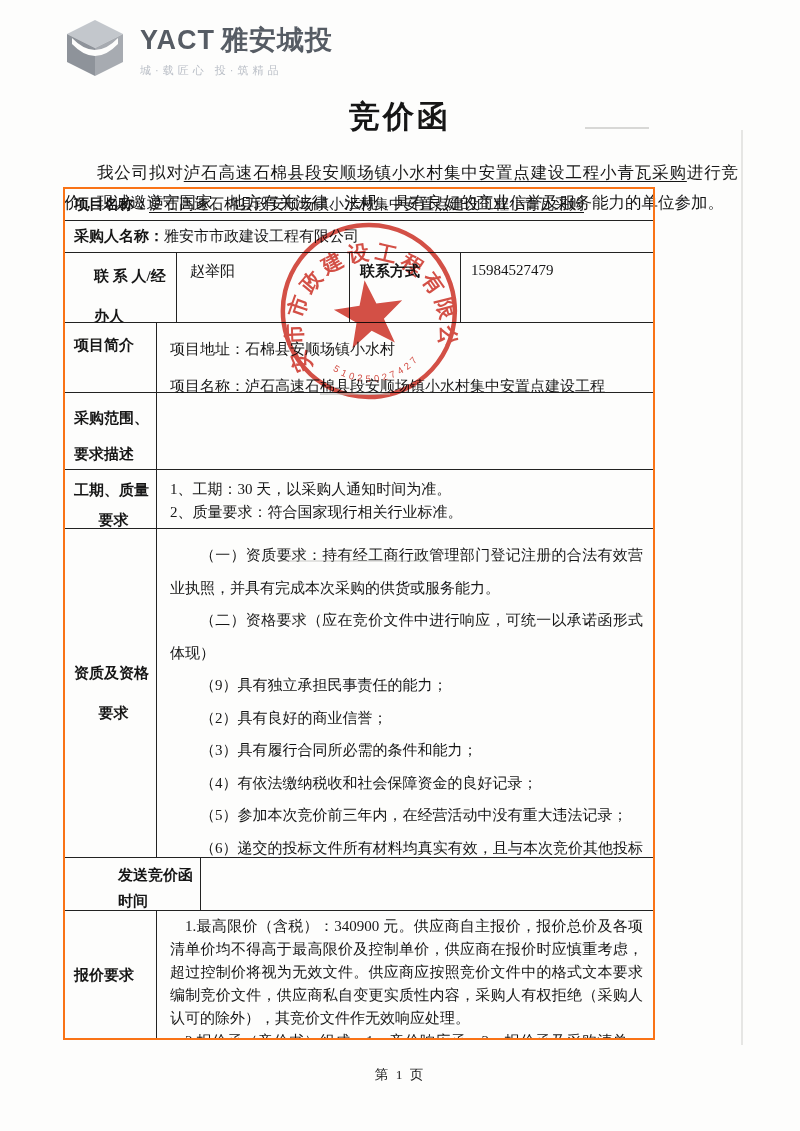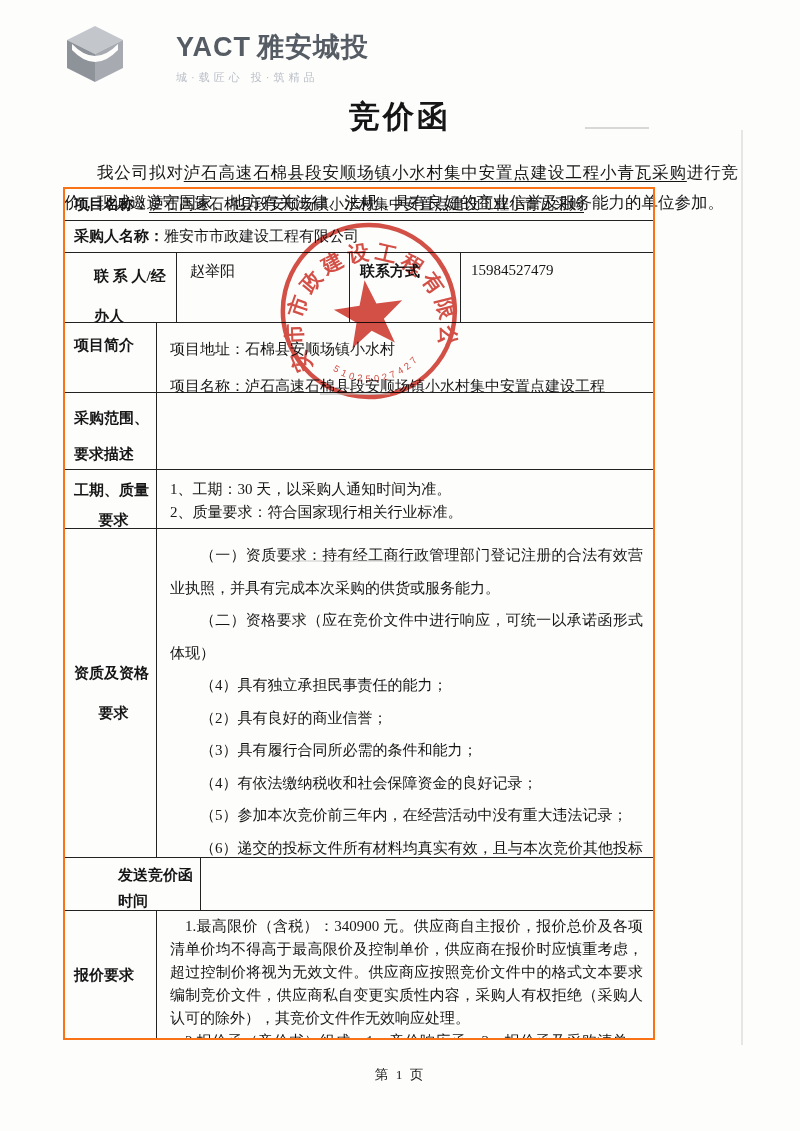--- a/index.html
+++ b/index.html
@@ -3,21 +3,21 @@
 <meta charset="utf-8">
 <style>
   html,body{margin:0;padding:0;background:#888;}
   .page{
     position:relative;width:800px;height:1131px;margin:0 auto;
     background:#fdfdfc;overflow:hidden;
     font-family:"Liberation Serif","DejaVu Serif",serif;
     color:#161616;
   }
   
-  .logo{position:absolute;left:64px;top:23px;display:flex;align-items:center;gap:36px;}
+  .logo{position:absolute;left:64px;top:16px;display:flex;align-items:flex-end;}
   .logo-cube{width:62px;height:60px;}
   .logo-text{margin-left:14px;padding-top:6px;}
   .brand{font-family:"Liberation Sans","DejaVu Sans",sans-serif;font-weight:bold;
          font-size:27px;color:#565c64;letter-spacing:1px;white-space:nowrap;}
   .brand .cn{margin-left:6px;}
   .tagline{margin-top:5px;font-size:11px;color:#b9bec6;letter-spacing:4px;
            font-family:"Liberation Sans","DejaVu Sans",sans-serif;}
   
   .doc-title{position:absolute;left:0;top:96px;width:100%;text-align:center;
              font-size:31px;font-weight:bold;letter-spacing:3px;}
@@ -145,21 +145,21 @@
     </div>
 
     <div class="t-row r7">
       <div class="t-label">
         <span>资质及资格</span>
         <span class="l2c">要求</span>
       </div>
       <div class="t-content">
         <p class="ind">（一）资质要求：持有经工商行政管理部门登记注册的合法有效营业执照，并具有完成本次采购的供货或服务能力。</p>
         <p class="ind">（二）资格要求（应在竞价文件中进行响应，可统一以承诺函形式体现）</p>
-        <p class="ind">（4）具有独立承担民事责任的能力；</p>
+        <p class="ind">（9）具有独立承担民事责任的能力；</p>
         <p class="ind">（2）具有良好的商业信誉；</p>
         <p class="ind">（3）具有履行合同所必需的条件和能力；</p>
         <p class="ind">（4）有依法缴纳税收和社会保障资金的良好记录；</p>
         <p class="ind">（5）参加本次竞价前三年内，在经营活动中没有重大违法记录；</p>
         <p class="ind">（6）递交的投标文件所有材料均真实有效，且与本次竞价其他投标人无关联；</p>
 
       </div>
     </div>
 
     <div class="t-row r8">

